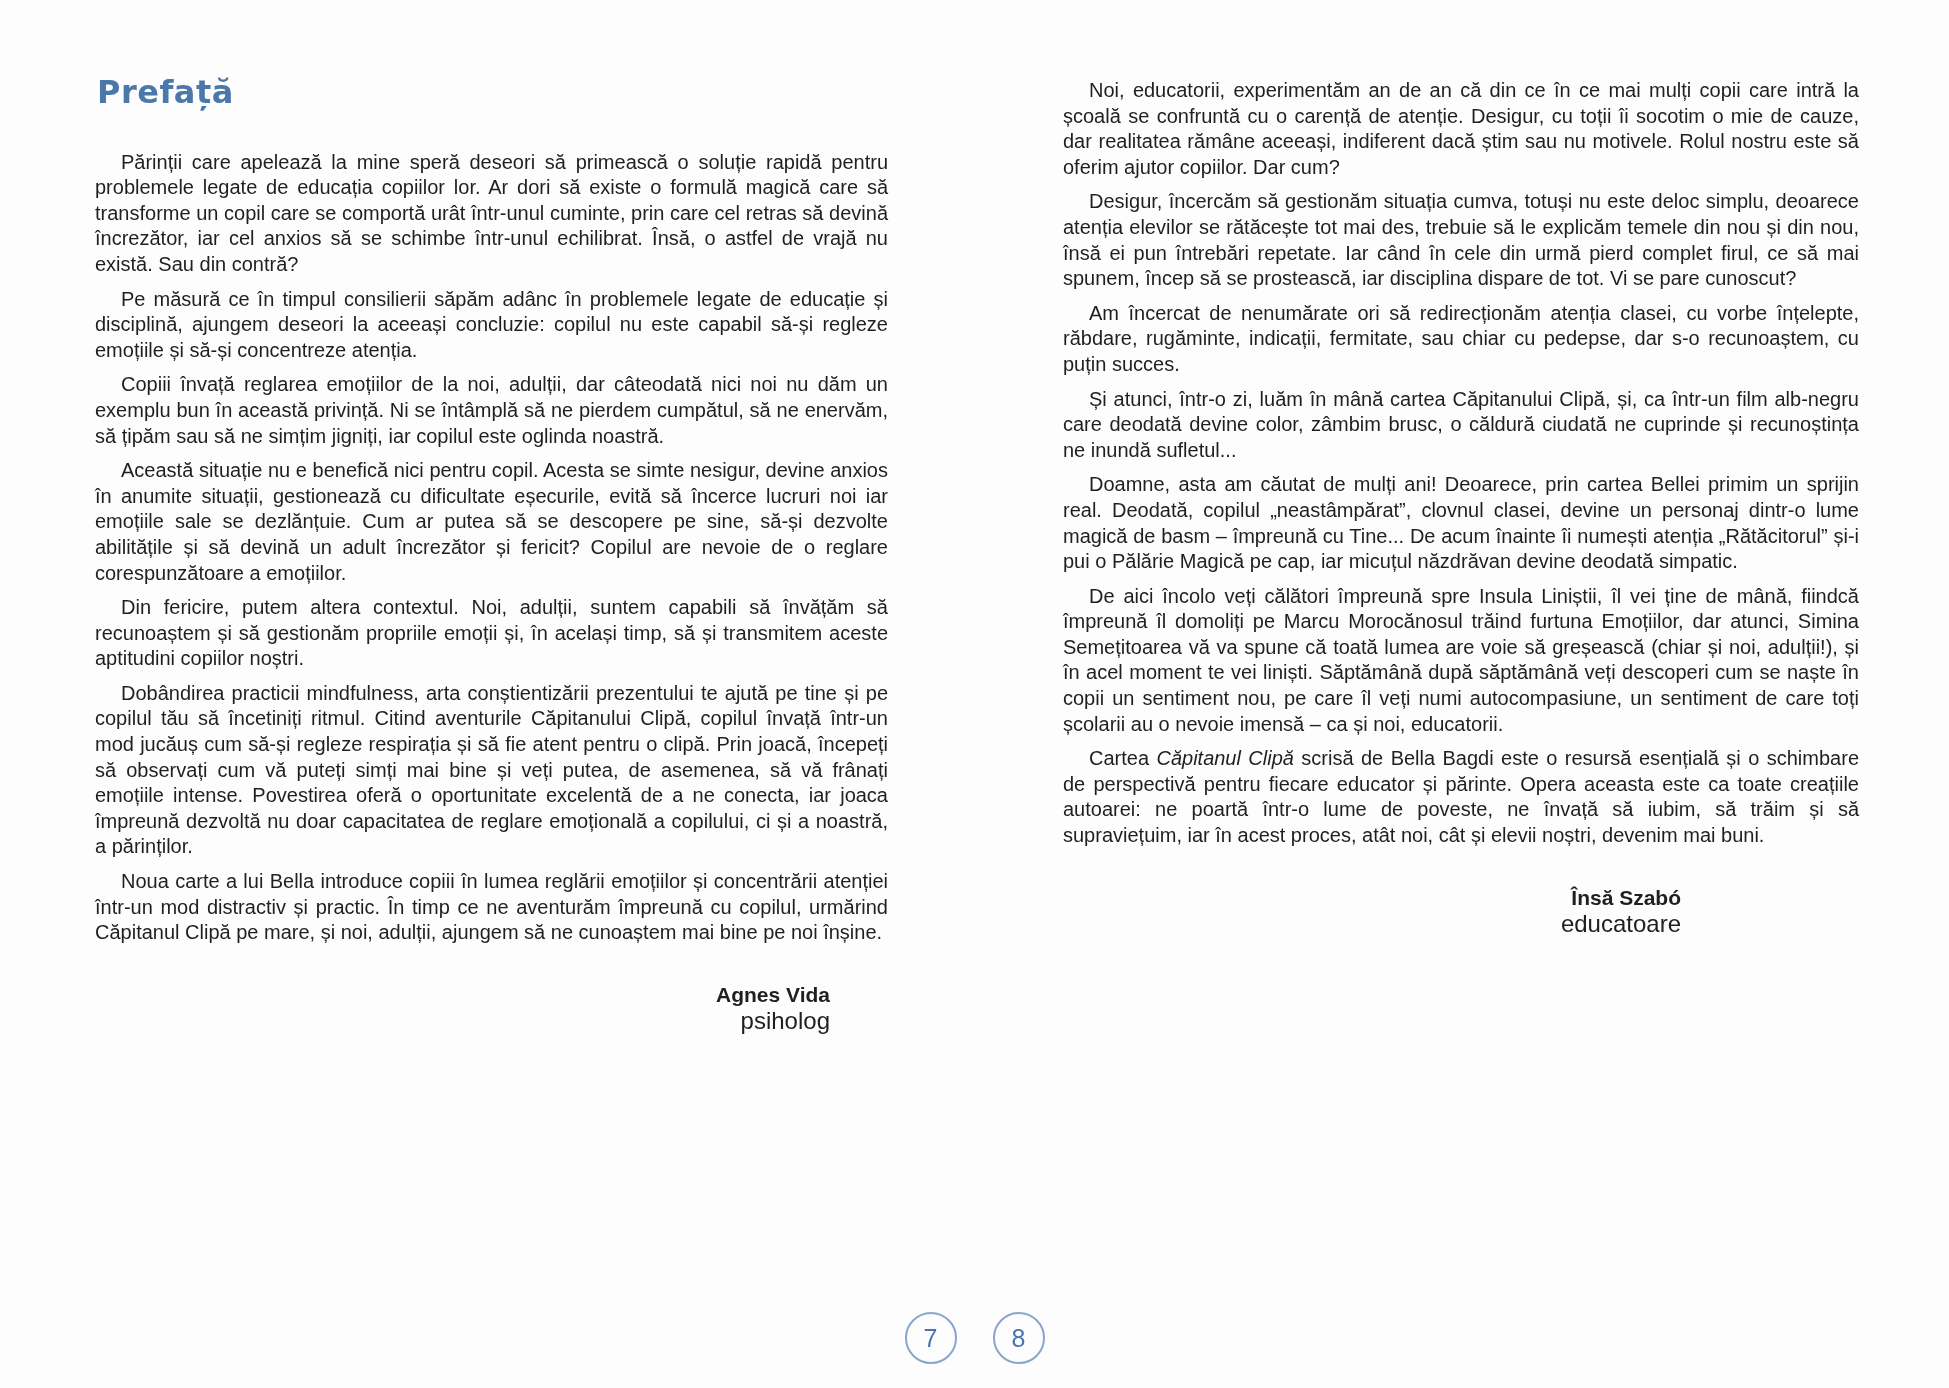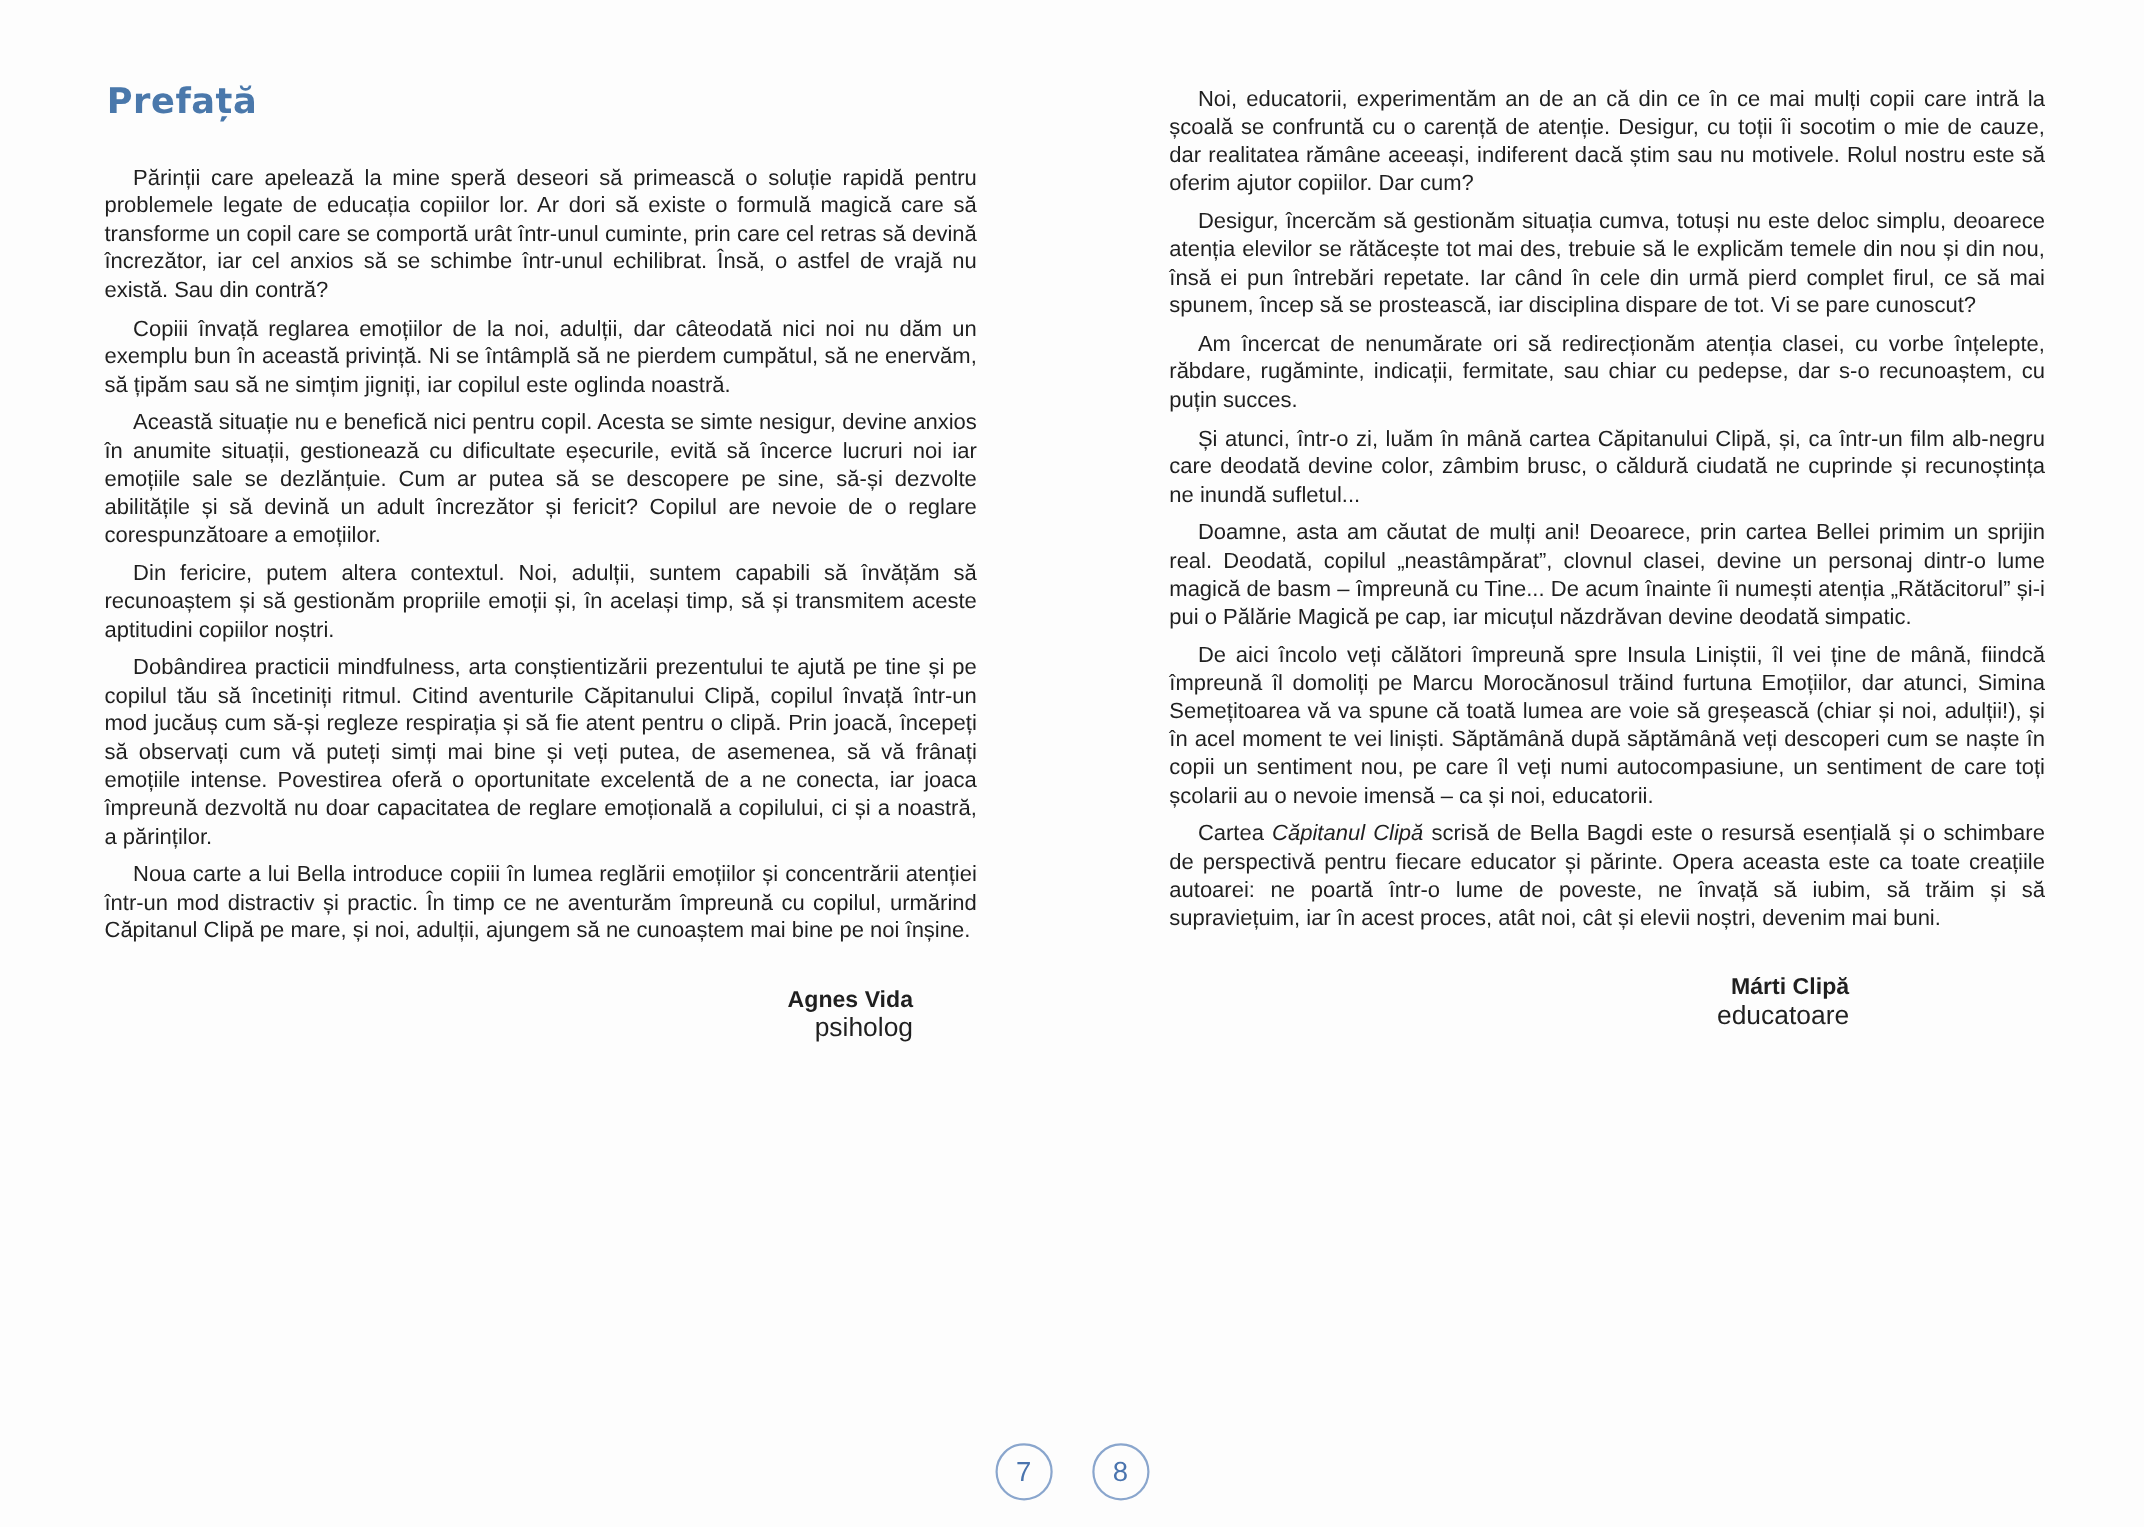--- a/index.html
+++ b/index.html
@@ -58,20 +58,21 @@
   em { }
 </style>
 </head>
 <body>
 
 <div>
 
   <div class="col left-col">
     <h1 class="page-title">Prefață</h1>
     <p>Părinții care apelează la mine speră deseori să primească o soluție rapidă pentru problemele legate de educația copiilor lor. Ar dori să existe o formulă magică care să transforme un copil care se comportă urât într-unul cuminte, prin care cel retras să devină încrezător, iar cel anxios să se schimbe într-unul echilibrat. Însă, o astfel de vrajă nu există. Sau din contră?</p>
+    <p>Pe măsură ce în timpul consilierii săpăm adânc în problemele legate de educație și disciplină, ajungem deseori la aceeași concluzie: copilul nu este capabil să-și regleze emoțiile și să-și concentreze atenția.</p>
     <p>Copiii învață reglarea emoțiilor de la noi, adulții, dar câteodată nici noi nu dăm un exemplu bun în această privință. Ni se întâmplă să ne pierdem cumpătul, să ne enervăm, să țipăm sau să ne simțim jigniți, iar copilul este oglinda noastră.</p>
     <p>Această situație nu e benefică nici pentru copil. Acesta se simte nesigur, devine anxios în anumite situații, gestionează cu dificultate eșecurile, evită să încerce lucruri noi iar emoțiile sale se dezlănțuie. Cum ar putea să se descopere pe sine, să-și dezvolte abilitățile și să devină un adult încrezător și fericit? Copilul are nevoie de o reglare corespunzătoare a emoțiilor.</p>
     <p>Din fericire, putem altera contextul. Noi, adulții, suntem capabili să învățăm să recunoaștem și să gestionăm propriile emoții și, în același timp, să și transmitem aceste aptitudini copiilor noștri.</p>
     <p>Dobândirea practicii mindfulness, arta conștientizării prezentului te ajută pe tine și pe copilul tău să încetiniți ritmul. Citind aventurile Căpitanului Clipă, copilul învață într-un mod jucăuș cum să-și regleze respirația și să fie atent pentru o clipă. Prin joacă, începeți să observați cum vă puteți simți mai bine și veți putea, de asemenea, să vă frânați emoțiile intense. Povestirea oferă o oportunitate excelentă de a ne conecta, iar joaca împreună dezvoltă nu doar capacitatea de reglare emoțională a copilului, ci și a noastră, a părinților.</p>
     <p>Noua carte a lui Bella introduce copiii în lumea reglării emoțiilor și concentrării atenției într-un mod distractiv și practic. În timp ce ne aventurăm împreună cu copilul, urmărind Căpitanul Clipă pe mare, și noi, adulții, ajungem să ne cunoaștem mai bine pe noi înșine.</p>
     <div class="sig">
       <span class="name">Agnes Vida</span>
       <span class="role">psiholog</span>
     </div>
   </div>
@@ -80,21 +81,21 @@
     <p>Noi, educatorii, experimentăm an de an că din ce în ce mai mulți copii care intră la școală se confruntă cu o carență de atenție. Desigur, cu toții îi socotim o mie de cauze, dar realitatea rămâne aceeași, indiferent dacă știm sau nu motivele. Rolul nostru este să oferim ajutor copiilor. Dar cum?</p>
     <p>Desigur, încercăm să gestionăm situația cumva, totuși nu este deloc simplu, deoarece atenția elevilor se rătăcește tot mai des, trebuie să le explicăm temele din nou și din nou, însă ei pun întrebări repetate. Iar când în cele din urmă pierd complet firul, ce să mai spunem, încep să se prostească, iar disciplina dispare de tot. Vi se pare cunoscut?</p>
     <p>Am încercat de nenumărate ori  să redirecționăm atenția clasei, cu vorbe înțelepte, răbdare, rugăminte, indicații, fermitate, sau chiar cu pedepse, dar s-o recunoaștem, cu puțin succes.</p>
     <p>Și atunci, într-o zi, luăm în mână cartea Căpitanului Clipă, și, ca într-un film alb-negru care deodată devine color, zâmbim brusc, o căldură ciudată ne cuprinde și recunoștința ne inundă sufletul...</p>
     <p>Doamne, asta am căutat de mulți ani! Deoarece, prin cartea Bellei primim un sprijin real. Deodată, copilul „neastâmpărat”, clovnul clasei, devine un personaj dintr-o lume magică de basm – împreună cu Tine... De acum înainte îi numești atenția „Rătăcitorul” și-i pui o Pălărie Magică pe cap, iar micuțul năzdrăvan devine deodată simpatic.</p>
     <p>De aici încolo veți călători împreună spre Insula Liniștii, îl vei ține de mână, fiindcă împreună îl domoliți pe Marcu Morocănosul trăind furtuna Emoțiilor, dar atunci, Simina Semețitoarea vă va spune că toată lumea are voie să greșească (chiar și noi, adulții!), și în acel moment te vei liniști. Săptămână după săptămână veți descoperi cum se naște în copii un sentiment nou, pe care îl veți numi autocompasiune, un sentiment de care toți școlarii au o nevoie imensă –  ca și noi, educatorii.</p>
     <p>
       <span>Cartea </span><em>Căpitanul Clipă</em><span> scrisă de Bella Bagdi este o resursă esențială și o schimbare de perspectivă pentru fiecare educator și părinte. Opera aceasta este ca toate creațiile autoarei: ne poartă într-o lume de poveste, ne învață să iubim, să trăim și să supraviețuim, iar în acest proces, atât noi, cât și elevii noștri, devenim mai buni.</span>
     </p>
     <div class="sig">
-      <span class="name">Márti Clipă</span>
+      <span class="name">Însă Szabó</span>
       <span class="role">educatoare</span>
     </div>
   </div>
 
   <div class="pagenums">
     <div class="circle">7</div>
     <div class="circle">8</div>
   </div>
 
 </div>

